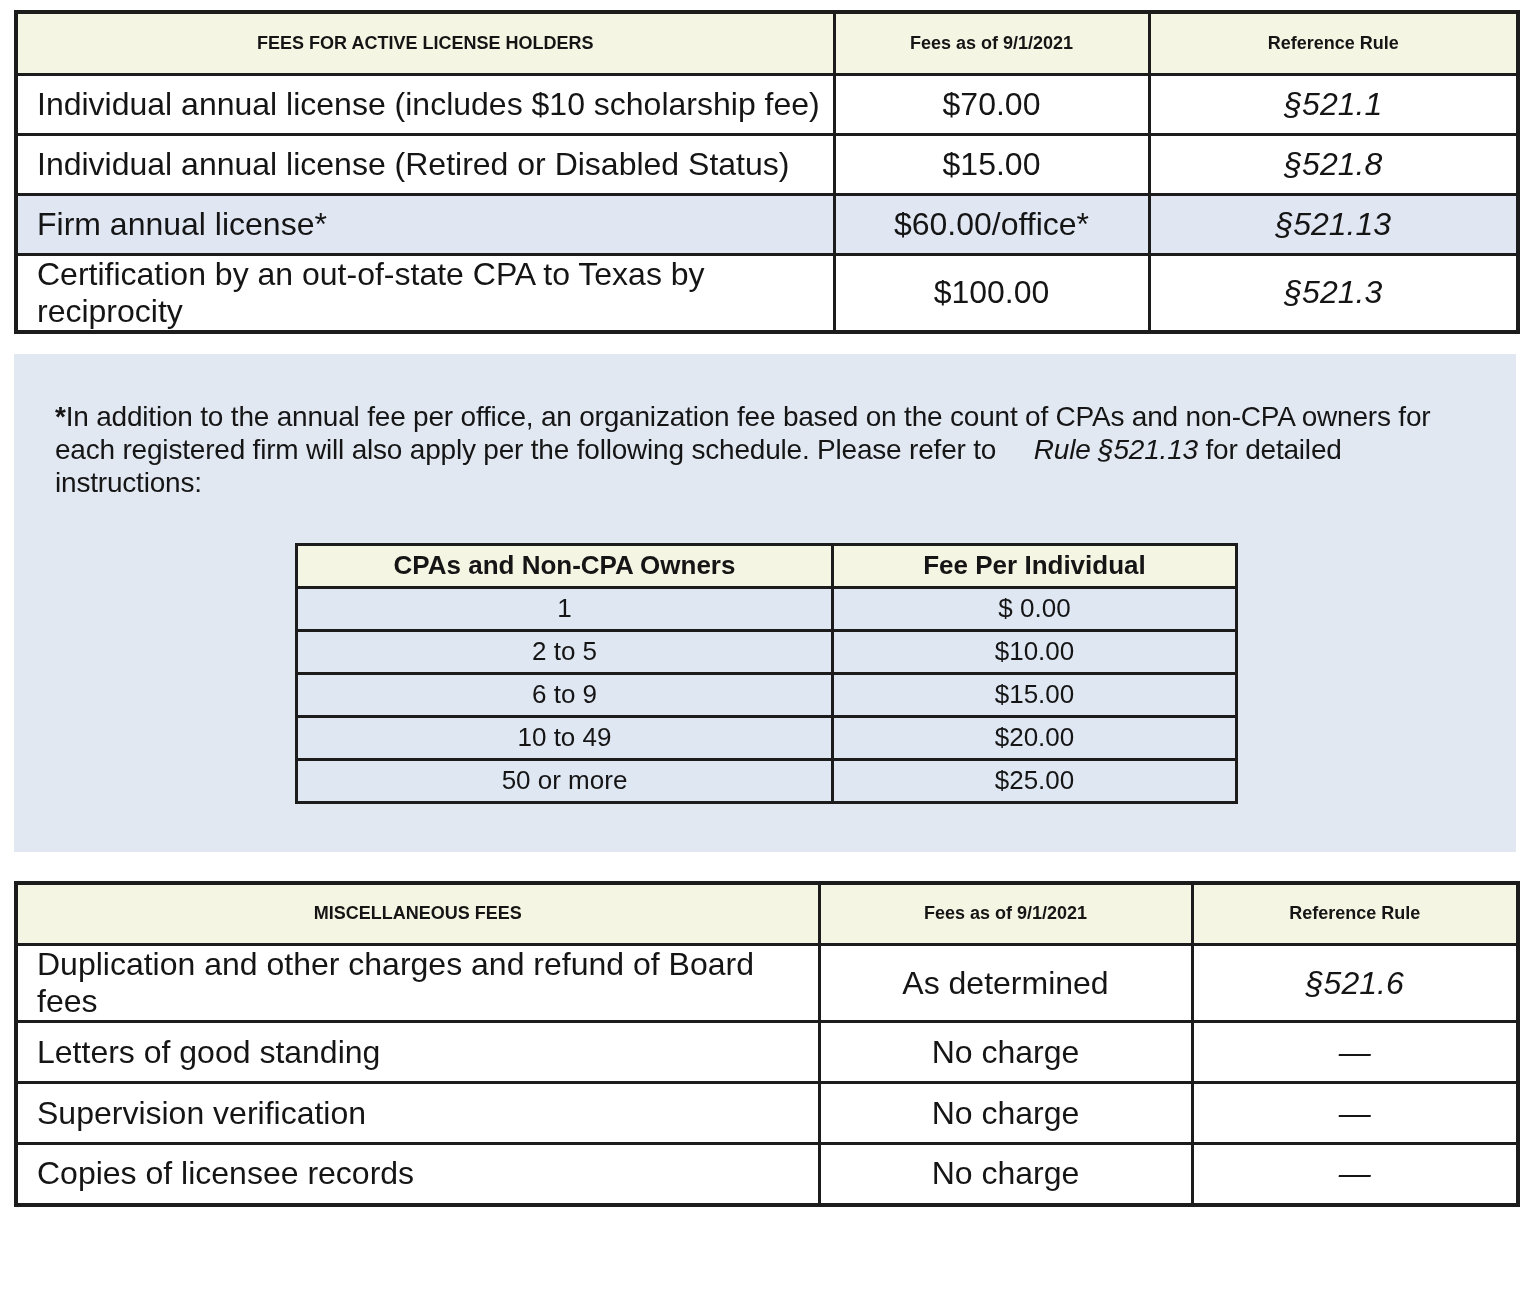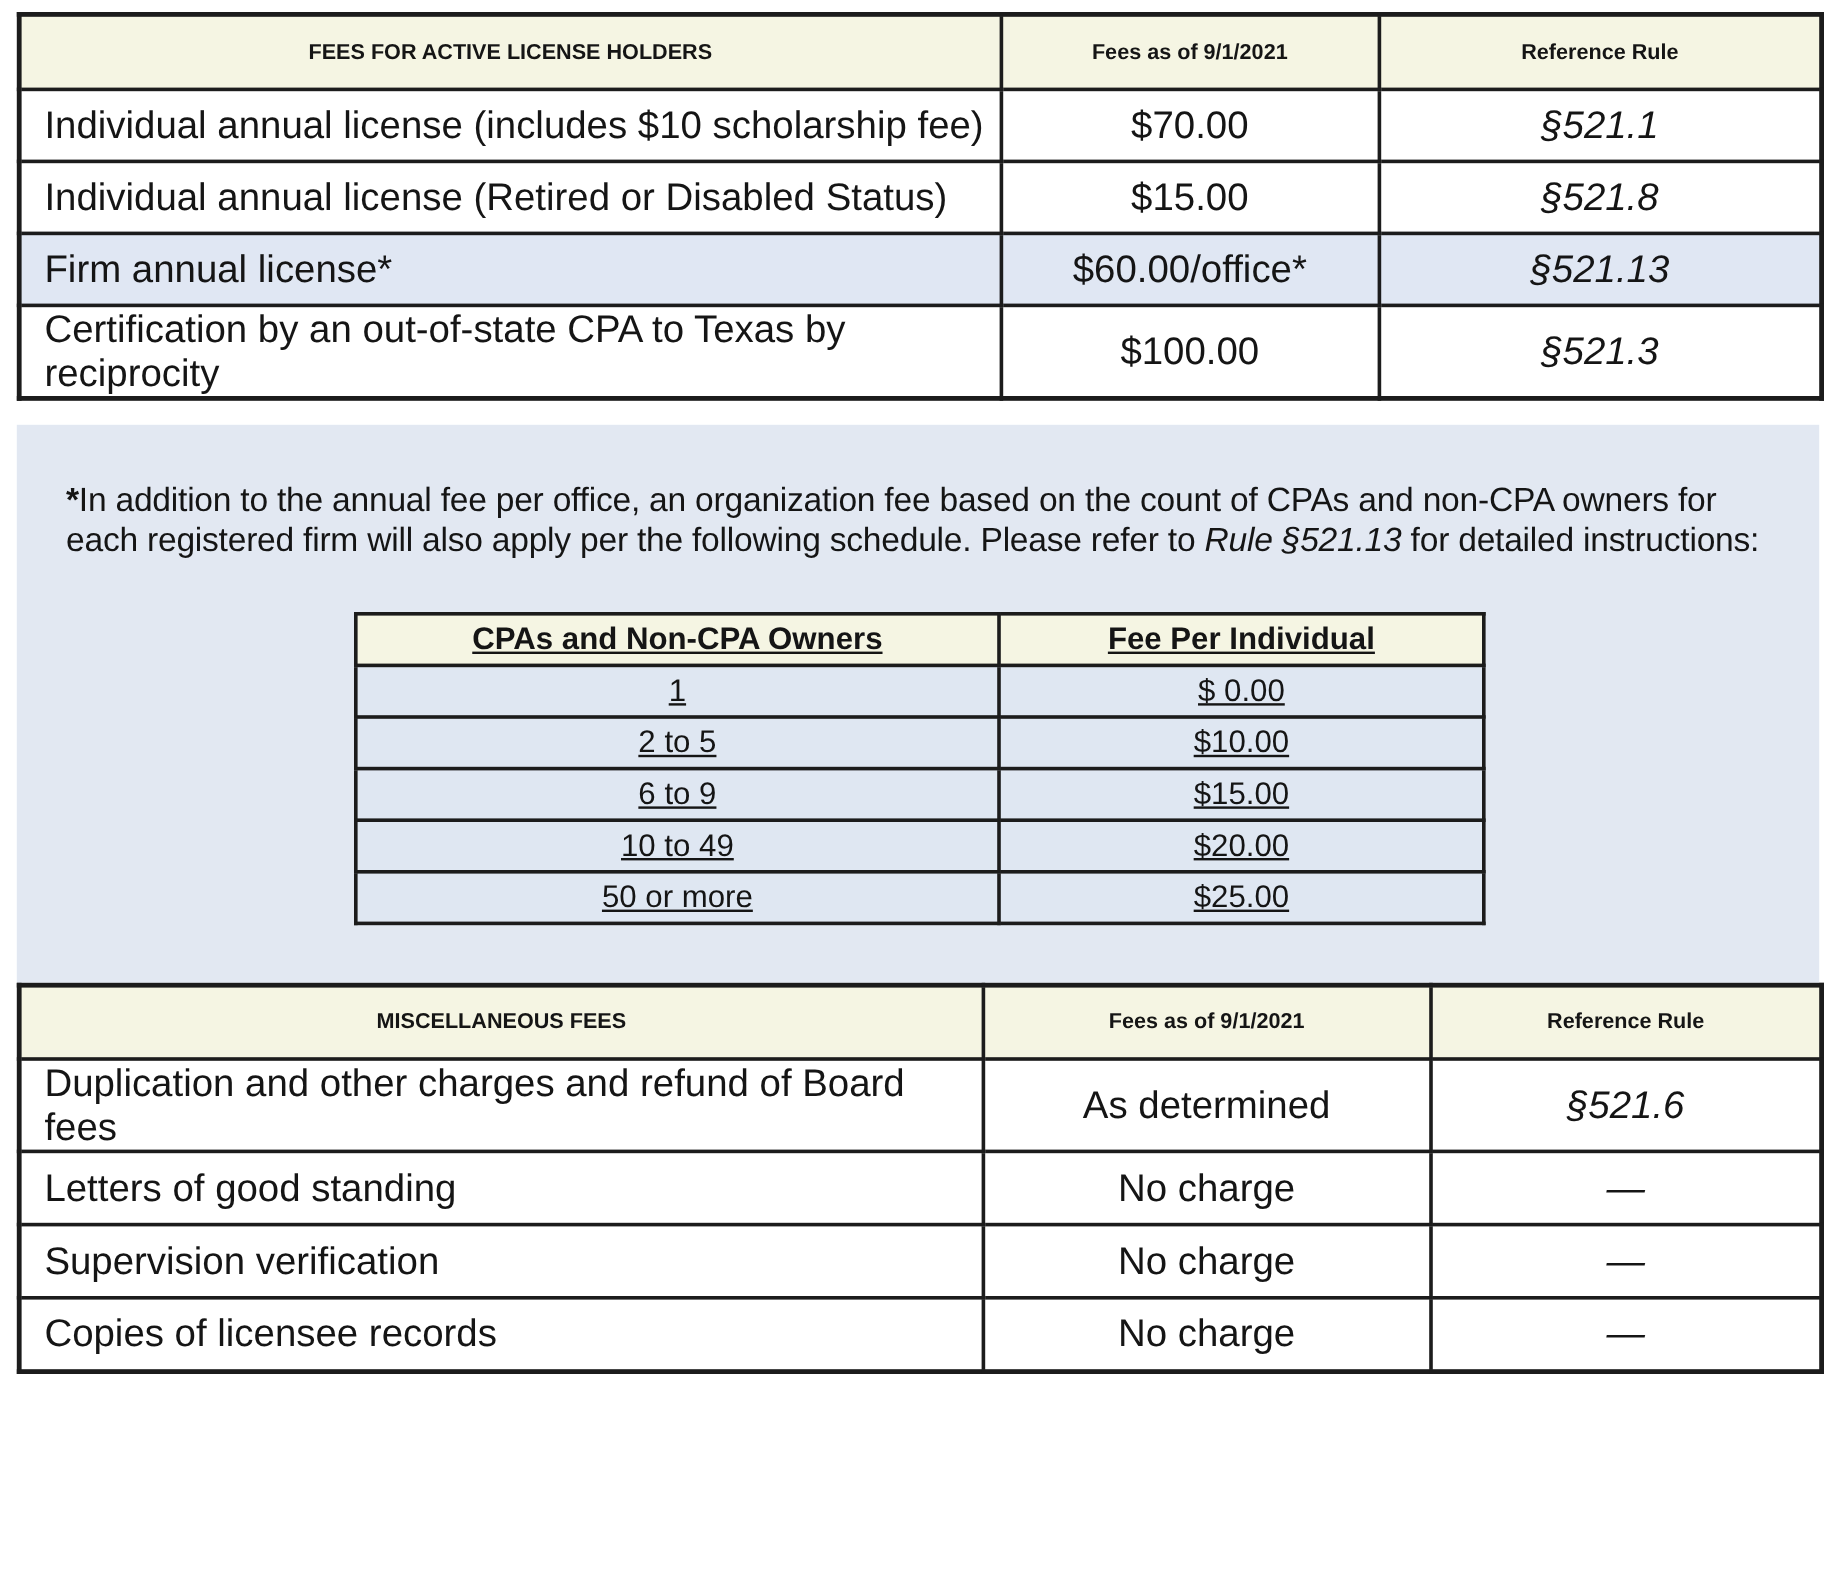--- a/index.html
+++ b/index.html
@@ -30,37 +30,37 @@
   tr.highlight td { background: #e0e7f3; }
 
   
   .note-section {
     margin-top: 20px;
     width: 1502px;
     background: #e2e8f2;
     padding: 46px 38px 48px 41px;
   }
   .note-text { font-size: 28px; line-height: 33px; letter-spacing: -0.2px; }
-  .note-text .rule-ref { font-style: italic; }
+  .note-text .rule-ref { font-style: italic; margin-left: 30px; }
   .note-text .star { font-weight: bold; }
 
   
-  .owners-table { width: 940px; margin: 44px auto 0 auto; border: 3px solid #1c1c1c; text-decoration: underline; }
+  .owners-table { width: 940px; margin: 44px auto 0 auto; border: 3px solid #1c1c1c; }
   .owners-table th, .owners-table td { border: 3px solid #1c1c1c; vertical-align: middle; }
   .owners-table th {
     background: #f5f5e3;
     font-size: 26px; font-weight: bold;
     height: 43px; text-align: center;
   }
   .owners-table td {
     background: #dfe7f2;
     font-size: 26px; height: 43px; text-align: center;
   }
 
-  .t3 { }
+  .t3 { margin-top: 29px; }
 </style>
 </head>
 <body>
 
 <div class="doc">
 
   <table class="fees-table t1">
     <colgroup>
         <col style="width:818px">
         <col style="width:315px">

